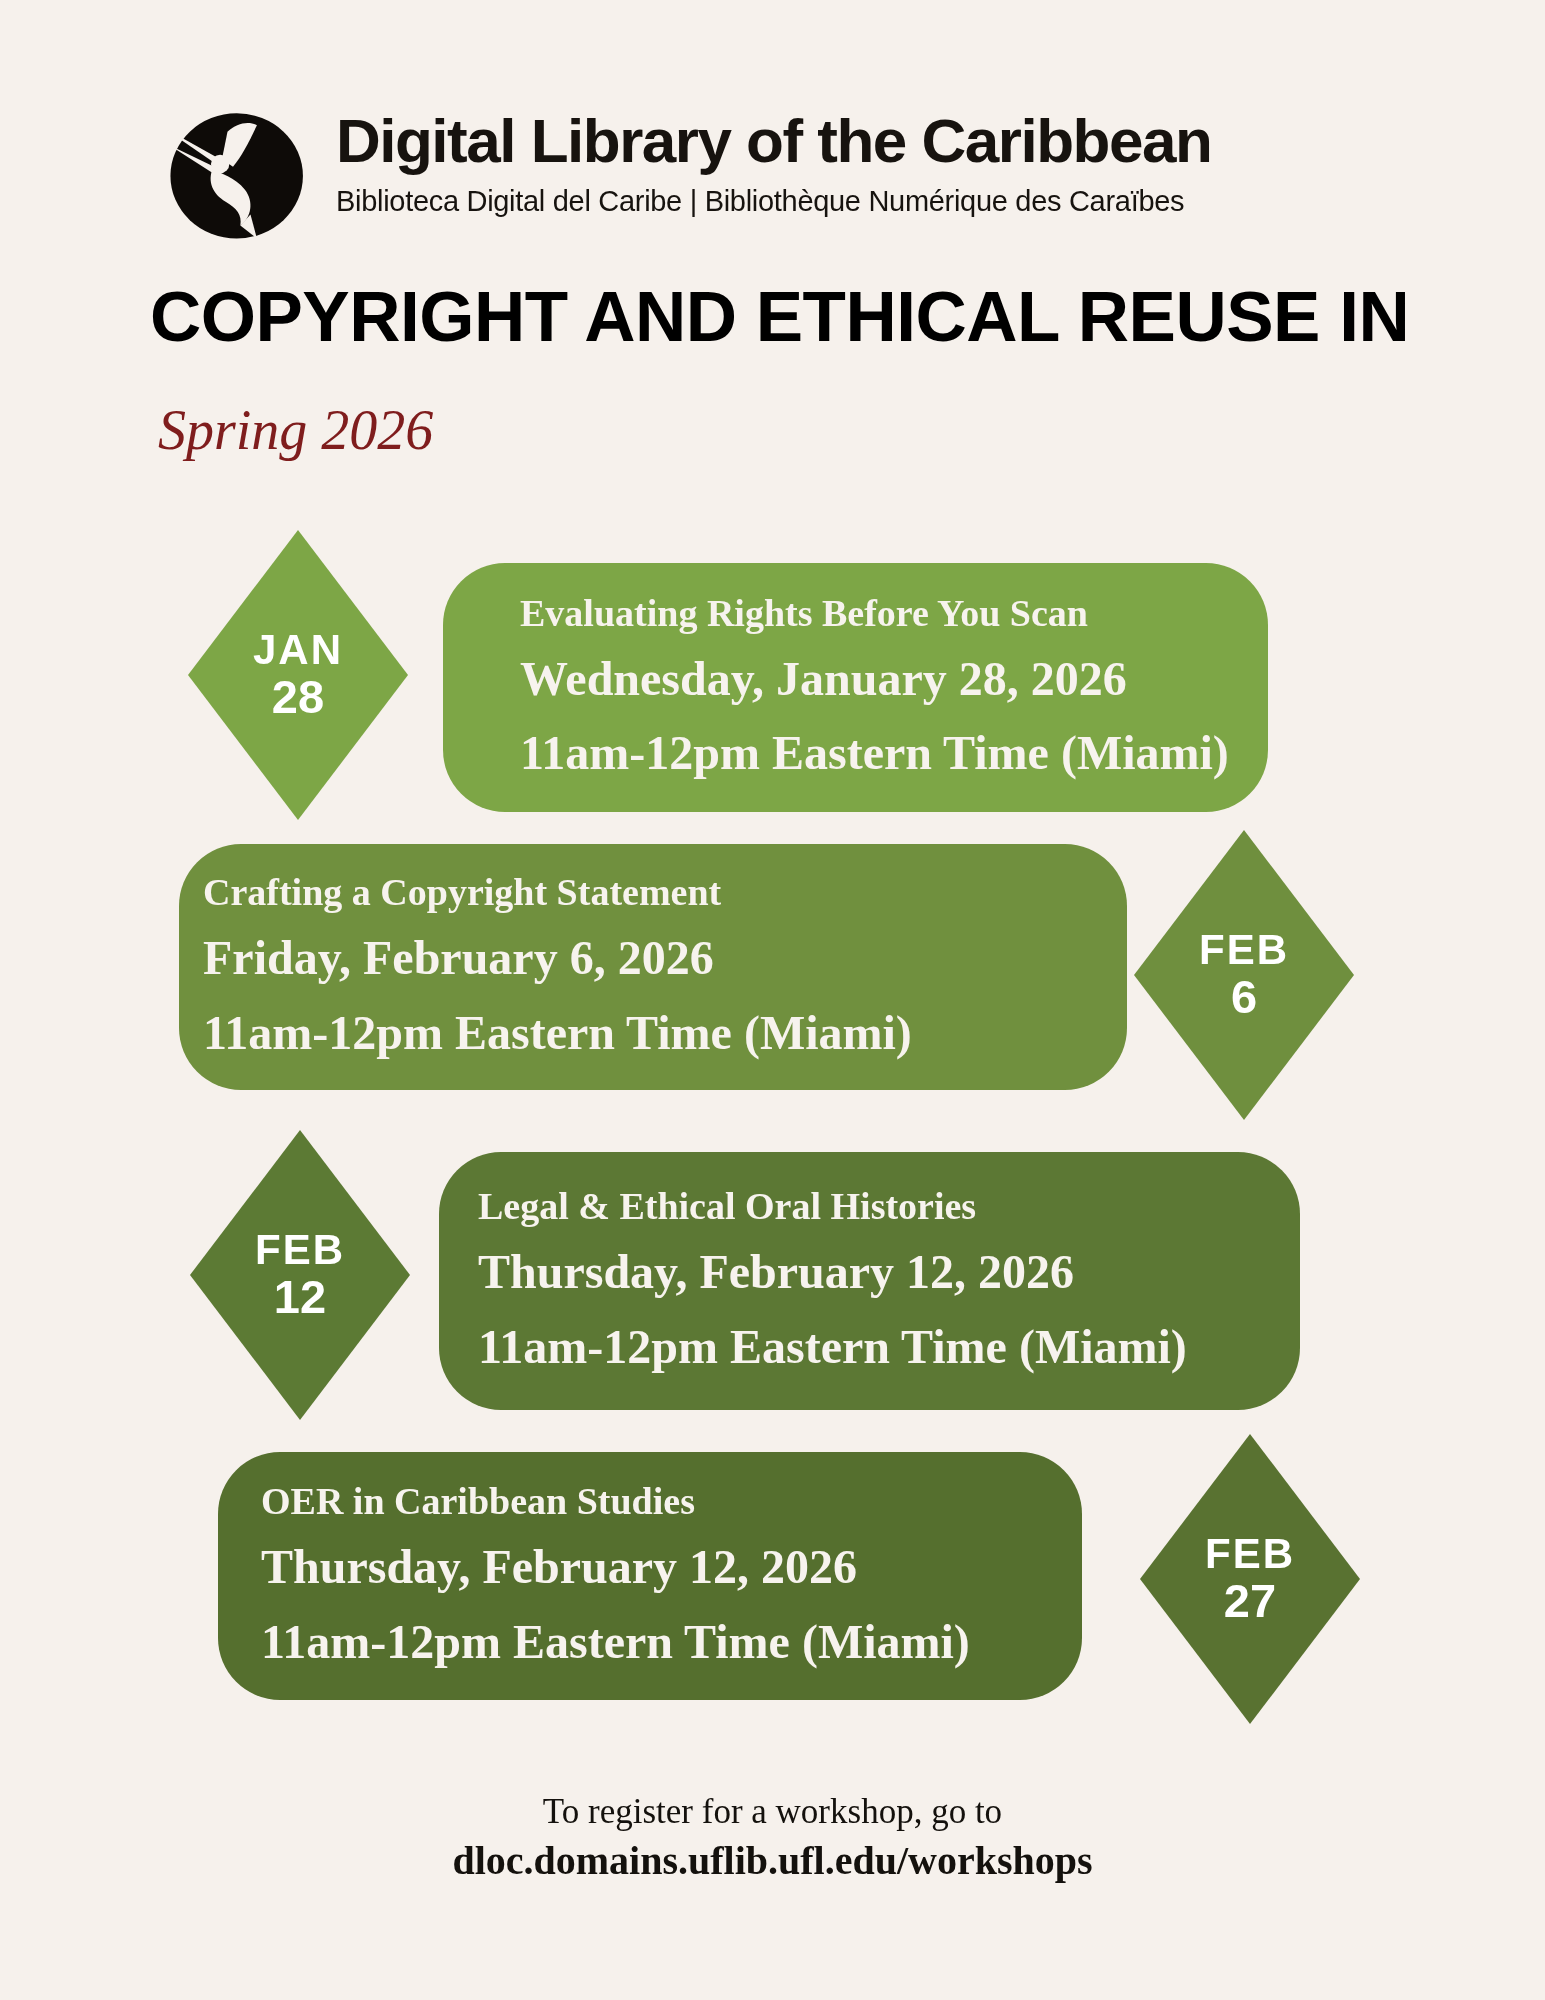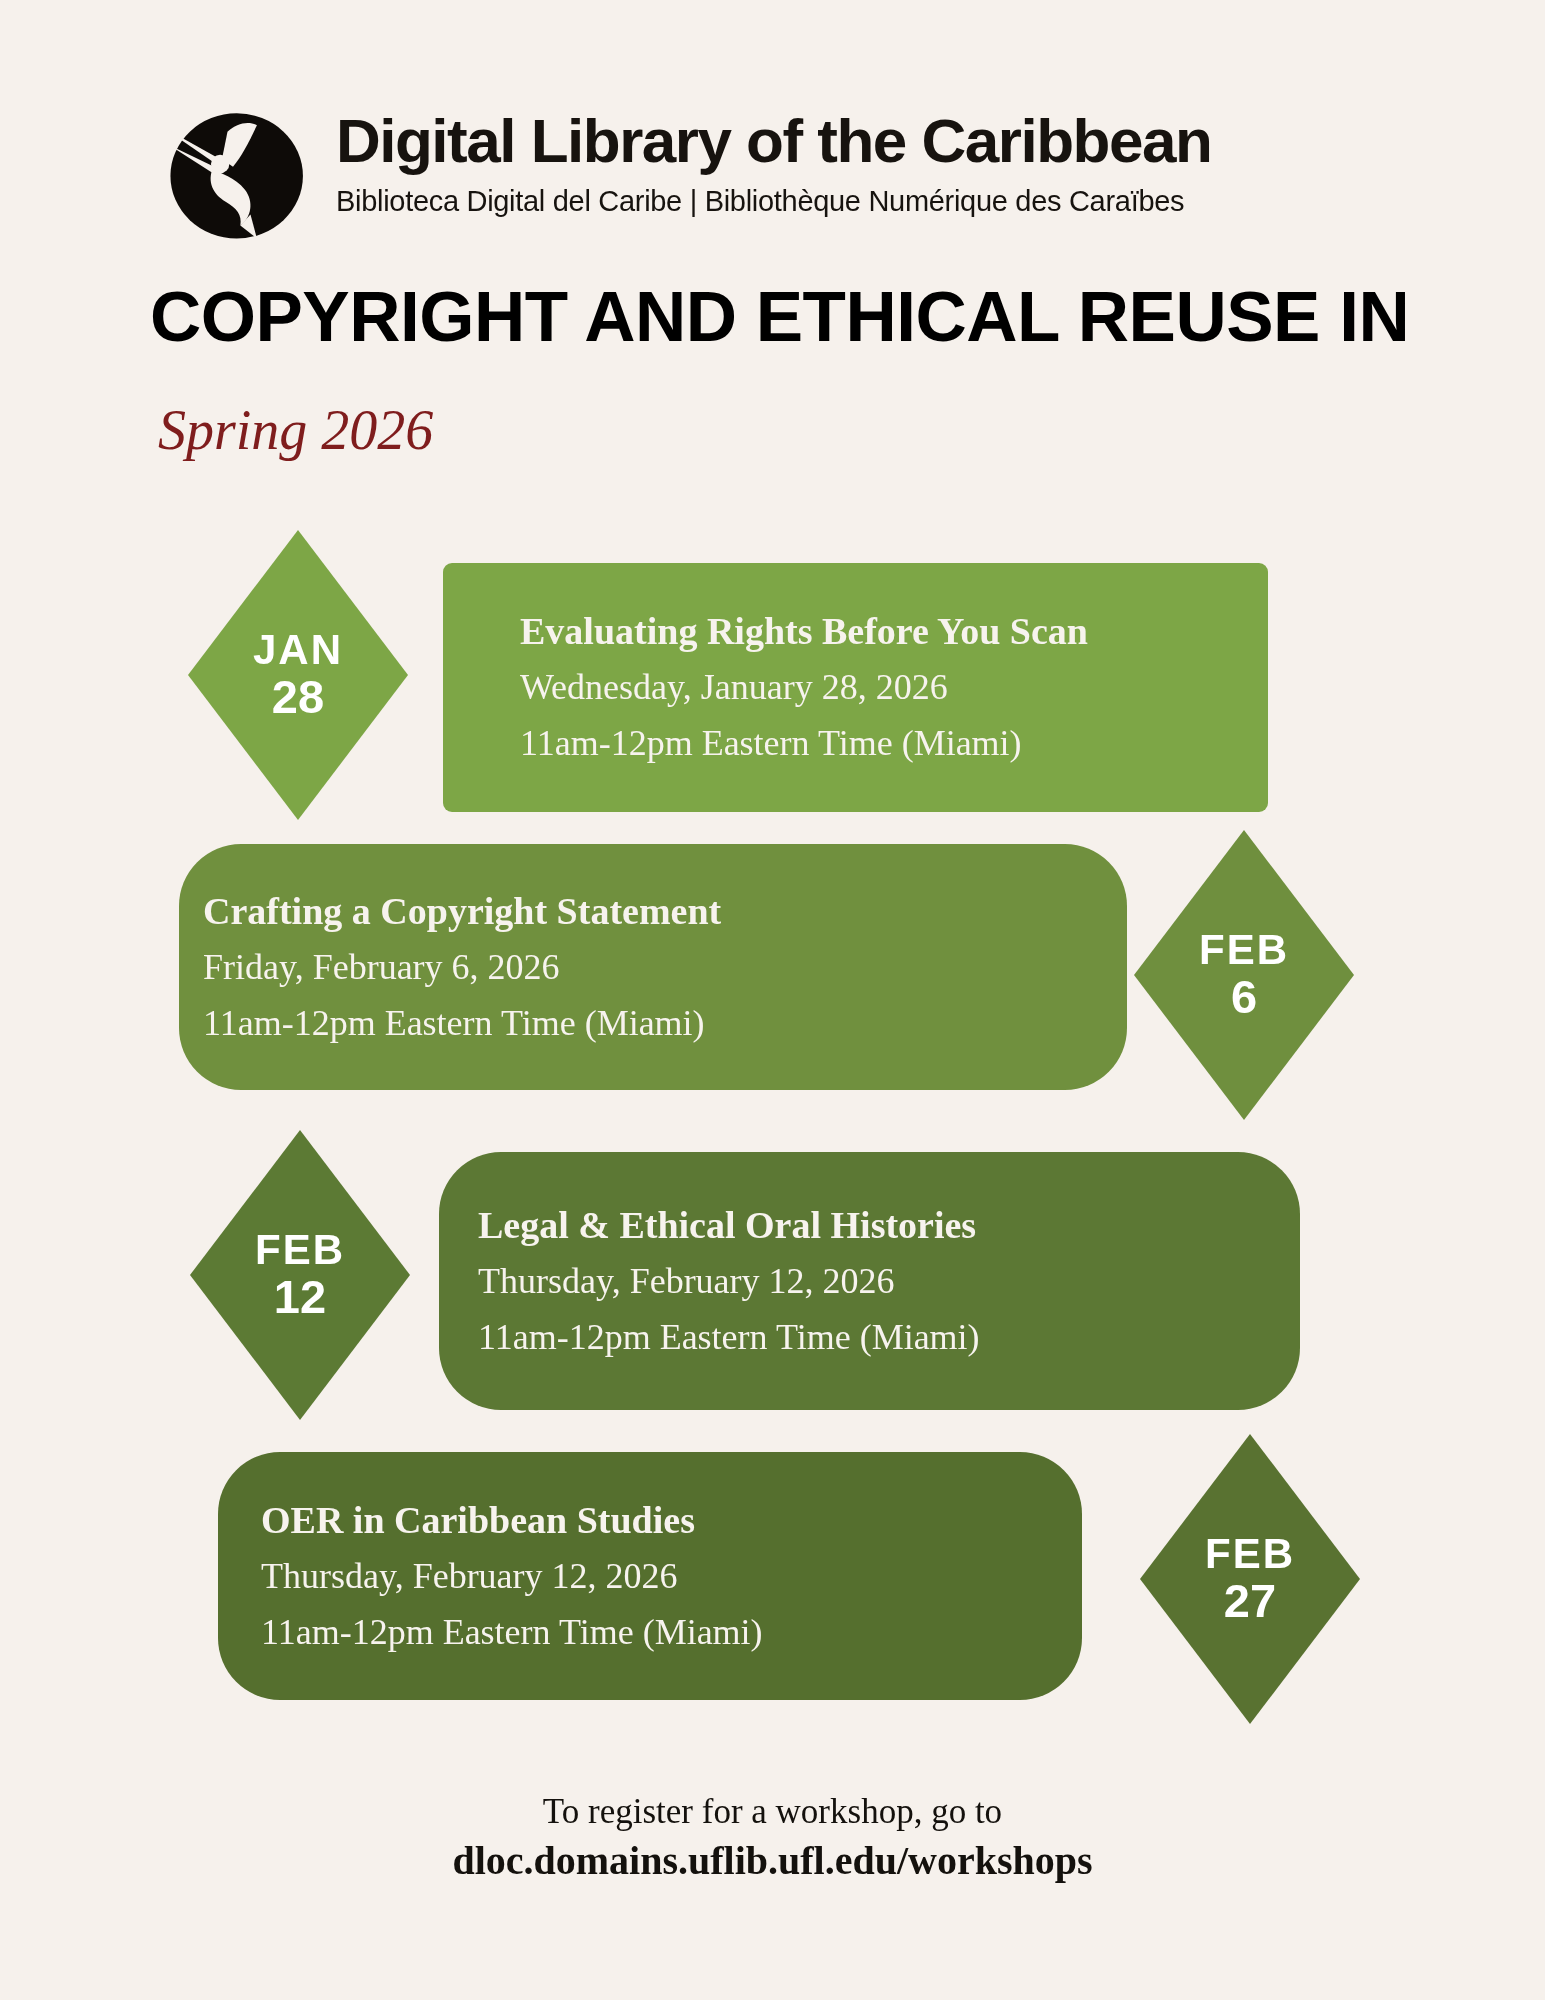--- a/index.html
+++ b/index.html
@@ -32,30 +32,30 @@
     font-size:56px;color:#7f1d1d;
   }
   
   .card{
     position:absolute;border-radius:62px;
     display:flex;flex-direction:column;justify-content:center;
     color:#f7f3ee;font-family:"Liberation Serif", serif;
     box-sizing:border-box;
   }
   .card .ctitle{font-weight:bold;font-size:38px;line-height:1.5;}
-  .card .cdate,.card .ctime{font-size:36px;line-height:1.55;}
+  .card .cdate,.card .ctime{font-size:48px;line-height:1.55;font-weight:bold;}
   .diamond{
     position:absolute;width:220px;height:290px;
     clip-path:polygon(50% 0, 100% 50%, 50% 100%, 0 50%);
     display:flex;flex-direction:column;align-items:center;justify-content:center;
     color:#ffffff;font-weight:bold;text-align:center;
   }
   .diamond .dmonth{font-size:42px;letter-spacing:2px;line-height:1.05;}
   .diamond .dday{font-size:47px;line-height:1.05;}
-  .card1{left:443px;top:563px;width:825px;height:249px;padding-left:77px;border-radius:9px;}
+  .card1{left:443px;top:563px;width:825px;height:249px;padding-left:77px;}
   .dia1 {left:188px;top:530px;}
   .card2{left:179px;top:844px;width:948px;height:246px;padding-left:24px;}
   .dia2 {left:1134px;top:830px;}
   .card3{left:439px;top:1152px;width:861px;height:258px;padding-left:39px;}
   .dia3 {left:190px;top:1130px;}
   .card4{left:218px;top:1452px;width:864px;height:248px;padding-left:43px;}
   .dia4 {left:1140px;top:1434px;}
   
   .footer{
     position:absolute;left:0;top:1788px;width:1545px;

